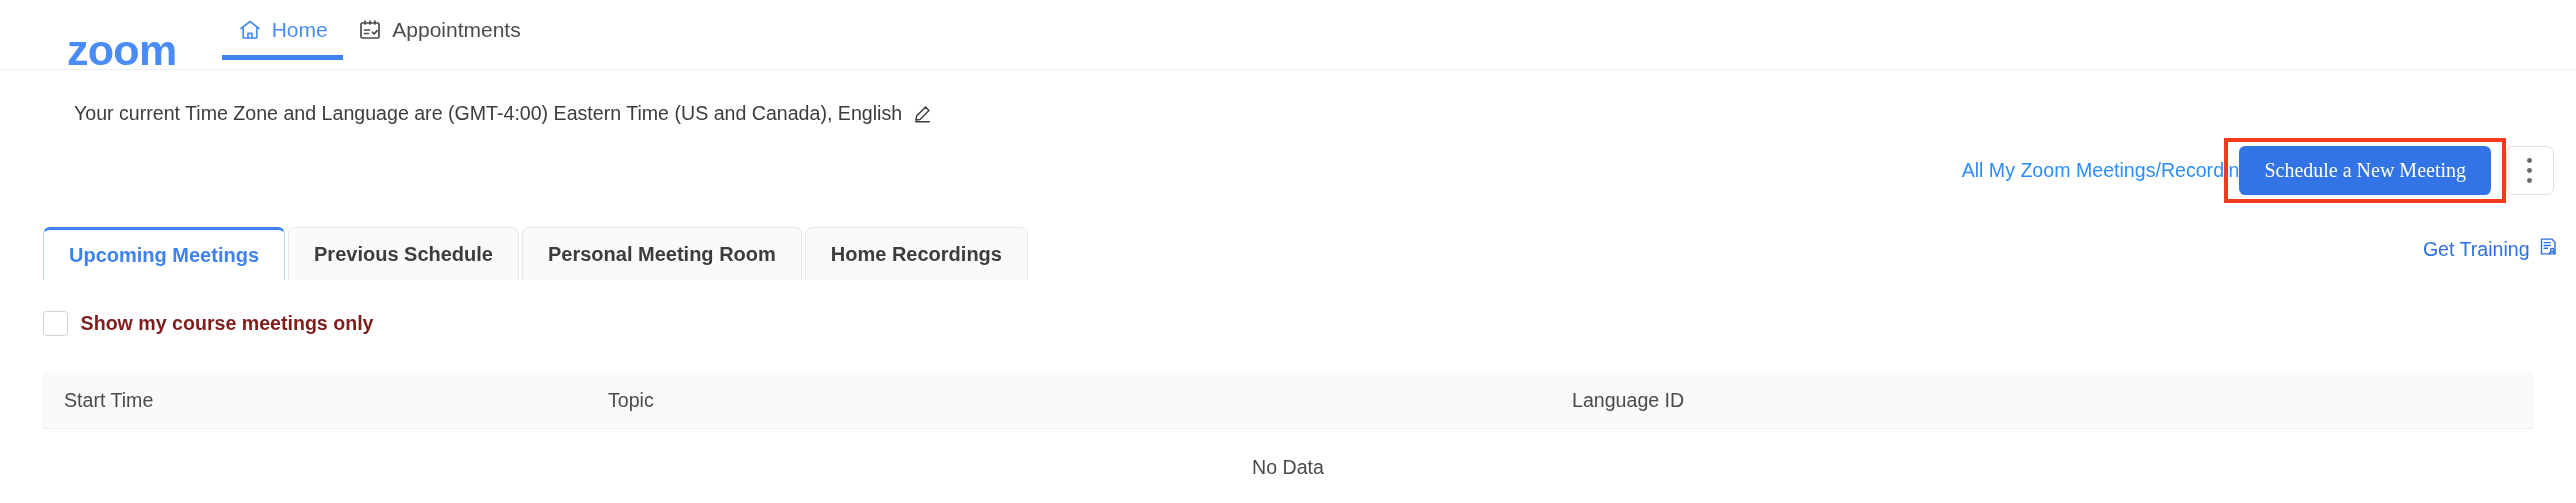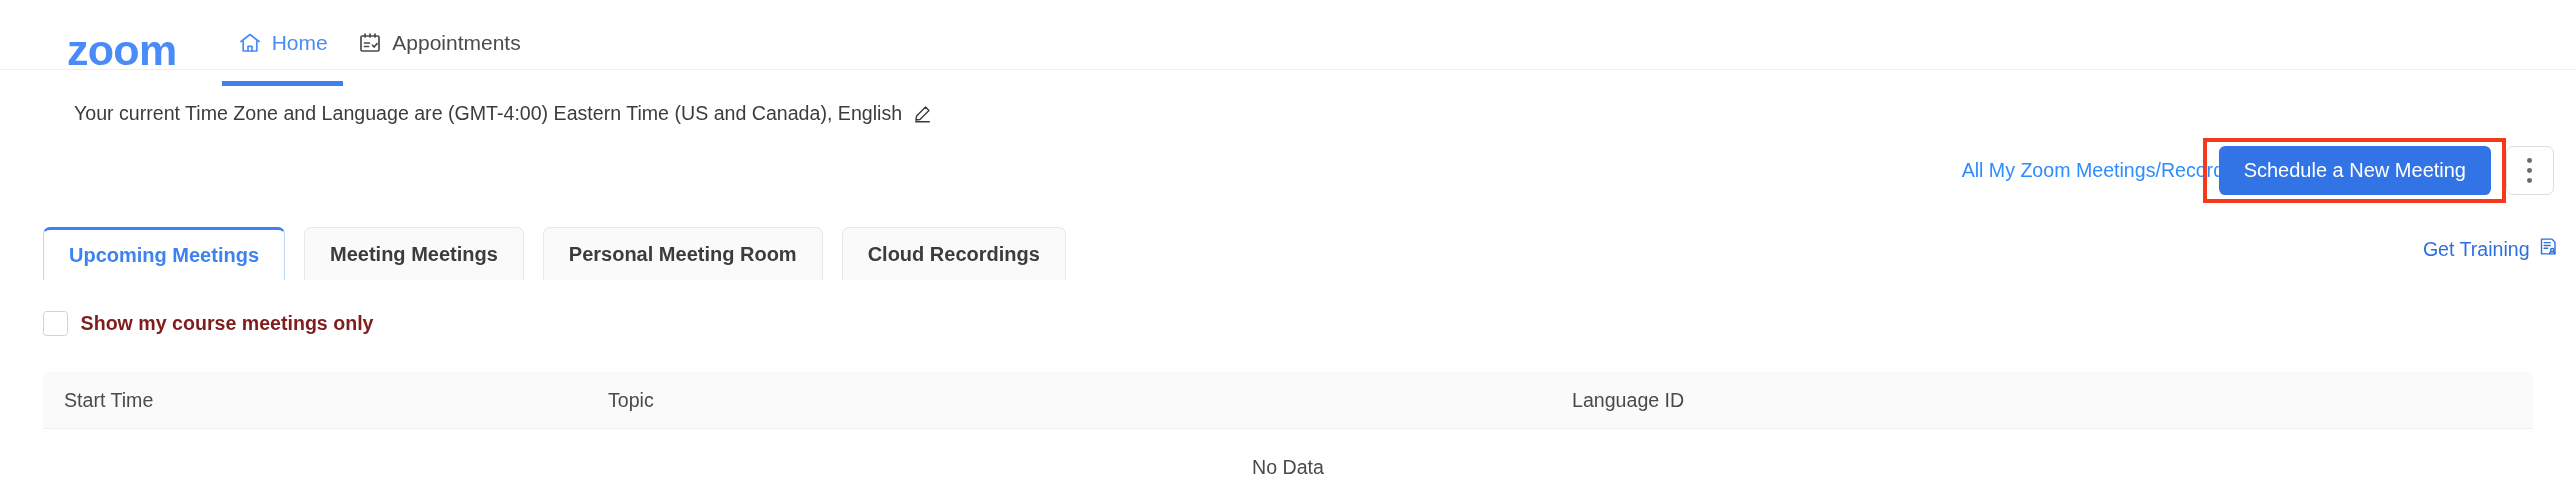--- a/index.html
+++ b/index.html
@@ -33,21 +33,21 @@
   }
   .nav {
     display: flex;
     align-items: stretch;
     height: 70px;
     margin-left: 46px;
   }
   .nav-item {
     display: flex;
     align-items: center;
-    height: 86px;
+    height: 60px;
     padding: 0 15.4px;
     gap: 9.8px;
     position: relative;
     cursor: pointer;
   }
   .nav-item .nav-label {
     font-size: 21px;
     color: #4b4b4b;
     white-space: nowrap;
   }
@@ -112,21 +112,21 @@
     display: flex;
     align-items: center;
     justify-content: center;
     height: 49px;
     padding: 0 25px;
     background: #3273e6;
     border: none;
     border-radius: 6.3px;
     color: #ffffff;
     font-size: 20px;
-    font-family: Liberation Sans, sans-serif;
+    font-family: Liberation Serif, serif;
     white-space: nowrap;
     cursor: pointer;
   }
   .kebab-btn {
     position: absolute;
     right: 22.4px;
     top: 5.6px;
     width: 48px;
     height: 49px;
     border: 1.4px solid #dcdee0;
@@ -157,21 +157,21 @@
   }
   .tab {
     height: 53px;
     display: flex;
     align-items: center;
     padding: 0 25px;
     background: #fafafa;
     border: 1.4px solid #e6e8ea;
     border-bottom: none;
     border-radius: 7px 7px 0 0;
-    margin-right: 19px;
+    margin-right: 3px;
     font-size: 20px;
     font-weight: 700;
     color: #3c3c3c;
     white-space: nowrap;
     cursor: pointer;
   }
   .tab.active {
     background: #ffffff;
     color: #3d82f0;
     border: 1.4px solid #bfd7fb;
@@ -297,23 +297,23 @@
 
   <div class="kebab-btn">
     <i></i>
     <i></i>
     <i></i>
   </div>
 </div>
 
 <div class="tabrow">
   <div class="tab active">Upcoming Meetings</div>
-  <div class="tab">Meeting Meetings</div>
+  <div class="tab">Previous Schedule</div>
   <div class="tab">Personal Meeting Room</div>
-  <div class="tab">Cloud Recordings</div>
+  <div class="tab">Home Recordings</div>
 
   <div class="get-training">
     <span>Get Training</span>
     <span>
       <svg width="21" height="21" viewBox="0 0 24 24" fill="none" stroke="#2d6fe0" stroke-width="1.6" stroke-linecap="round" stroke-linejoin="round">
         <path d="M4 3.6h12l3.4 3.4v13.4H4z"></path>
         <path d="M7 7.6h7M7 10.8h7M7 14h4"></path>
         <circle cx="16.2" cy="16.1" r="1.9" fill="none"></circle>
         <path d="M13.3 20.4c0-1.7 1.3-2.7 2.9-2.7s2.9 1 2.9 2.7"></path>
       </svg>

